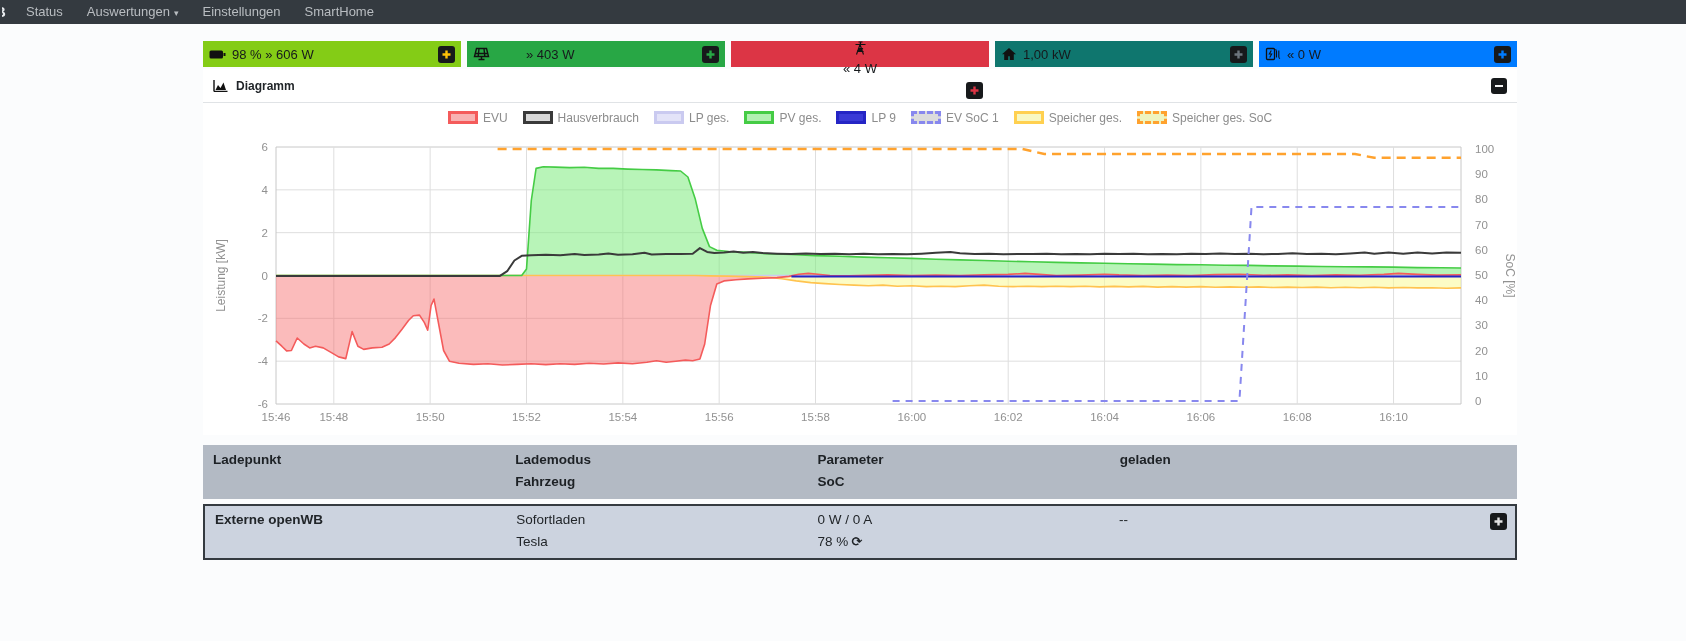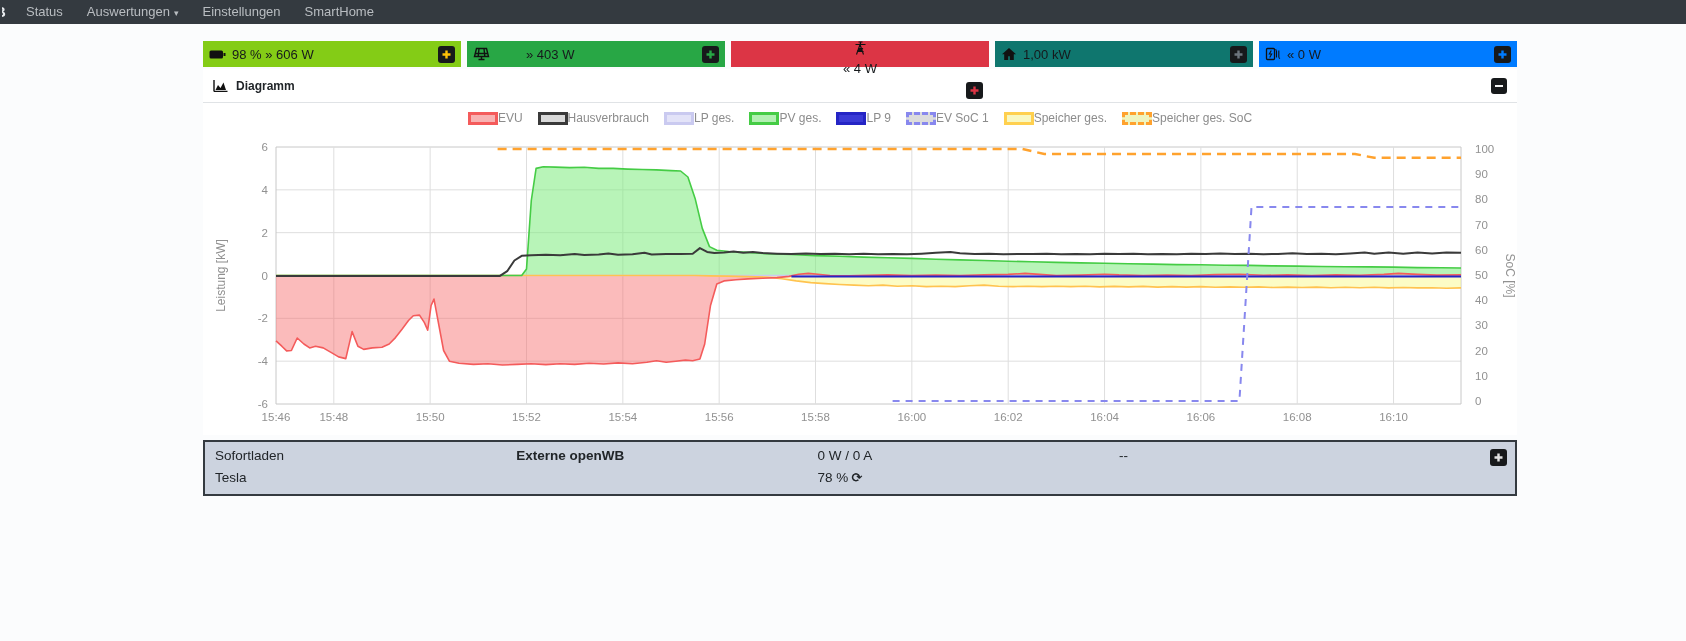--- a/index.html
+++ b/index.html
@@ -17,21 +17,21 @@
   .badge{flex:1;height:26px;display:flex;align-items:center;gap:6px;padding:0 6px;font-size:13px;color:#16191c;cursor:pointer;}
   .badge .lbl{white-space:nowrap;}
   .plusbtn{margin-left:auto;width:17px;height:17px;background:#17191b;border-radius:3px;display:flex;align-items:center;justify-content:center;cursor:pointer;flex:0 0 auto;}
   .icon{display:flex;align-items:center;}
   
   .card{background:#fff;margin-top:2px;}
   .card-header{height:33px;display:flex;align-items:center;gap:8px;padding:0 10px;border-bottom:1px solid #e0e3e6;font-size:12px;font-weight:600;color:#212529;}
   .sqbtn{margin-left:auto;width:16px;height:16px;background:#17191b;border-radius:3px;display:flex;align-items:center;justify-content:center;cursor:pointer;}
   .minusbar{width:8px;height:2px;background:#f4f4f4;}
   .legend{height:30px;display:flex;align-items:center;justify-content:center;gap:15px;font-size:12px;color:#8c8c8c;}
-  .legend-item{display:flex;align-items:flex-end;cursor:pointer;}
+  .legend-item{display:flex;align-items:flex-start;gap:5px;cursor:pointer;}
   .swatch{width:30px;height:13px;box-sizing:border-box;}
   
   .tbl-header{margin-top:10px;background:#b3bac4;display:grid;grid-template-columns:23% 23% 23% 31%;padding:4px 0 6px;color:#1d2125;font-size:13.5px;font-weight:bold;line-height:22px;}
   .tbl-header .cell,.tbl-row .cell{padding-left:10px;}
   .tbl-row{margin-top:5px;background:#ccd3df;border:2px solid #343a40;display:grid;grid-template-columns:23% 23% 23% 31%;padding:3px 0 5px;color:#212529;font-size:13.5px;line-height:22px;position:relative;}
   .tbl-row .b{font-weight:bold;}
   .row-plus{position:absolute;right:8px;top:7px;}
   .refresh{font-family:"DejaVu Sans",sans-serif;font-size:13px;margin-left:3px;font-weight:bold;}
   svg text{font-family:"Liberation Sans","DejaVu Sans",sans-serif;}
 </style>
@@ -235,28 +235,46 @@
           <text x="901.5365853658537" y="288" text-anchor="middle" font-size="11.5" fill="#919191">16:04</text>
           <text x="997.8780487804878" y="288" text-anchor="middle" font-size="11.5" fill="#919191">16:06</text>
           <text x="1094.219512195122" y="288" text-anchor="middle" font-size="11.5" fill="#919191">16:08</text>
           <text x="1190.560975609756" y="288" text-anchor="middle" font-size="11.5" fill="#919191">16:10</text>
           <text x="0" y="0" text-anchor="middle" font-size="12" fill="#919191" transform="translate(22,142.5) rotate(-90)">Leistung [kW]</text>
           <text x="0" y="0" text-anchor="middle" font-size="12" fill="#919191" transform="translate(1303,142.5) rotate(90)">SoC [%]</text>
         </svg>
     </section>
 
     <section>
+      <div class="tbl-header">
+        <div class="cell">
+            <div>Ladepunkt</div>
+            <div></div>
+          </div>
+        <div class="cell">
+            <div>Lademodus</div>
+            <div>Fahrzeug</div>
+          </div>
+        <div class="cell">
+            <div>Parameter</div>
+            <div>SoC</div>
+          </div>
+        <div class="cell">
+            <div>geladen</div>
+            <div></div>
+          </div>
+      </div>
       <div class="tbl-row">
+        <div class="cell b">
+            <div>Externe openWB</div>
+          </div>
         <div class="cell">
           <div>Sofortladen</div>
           <div>Tesla</div>
         </div>
-        <div class="cell b">
-            <div>Externe openWB</div>
-          </div>
         <div class="cell">
           <div>0 W / 0 A</div>
           <div><span>78 %</span><span class="refresh">⟳</span></div>
         </div>
         <div class="cell">
             <div>--</div>
           </div>
         <span class="plusbtn row-plus" style="color:#e2e2e2;">
             <svg width="11" height="11" viewBox="0 0 11 11">
               <path d="M5.5 1.5v8M1.5 5.5h8" stroke="currentColor" stroke-width="2.4"></path>

